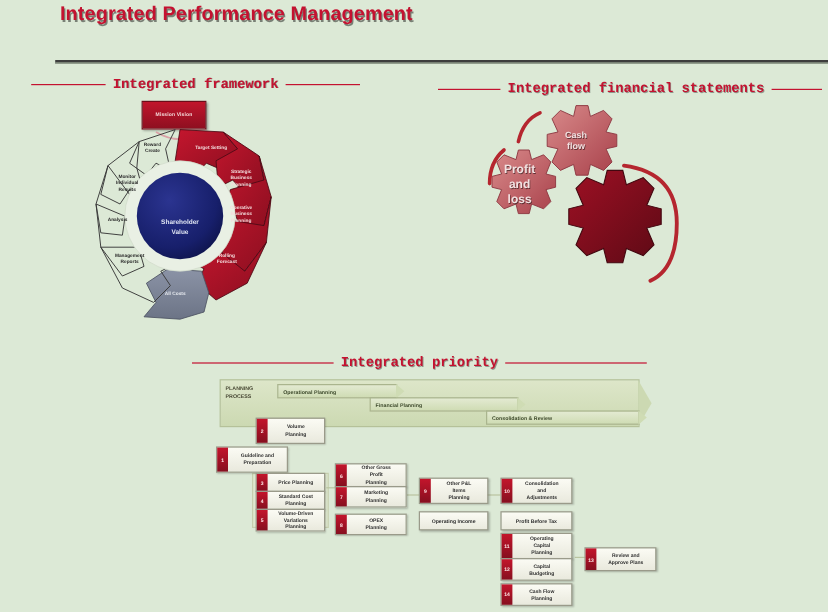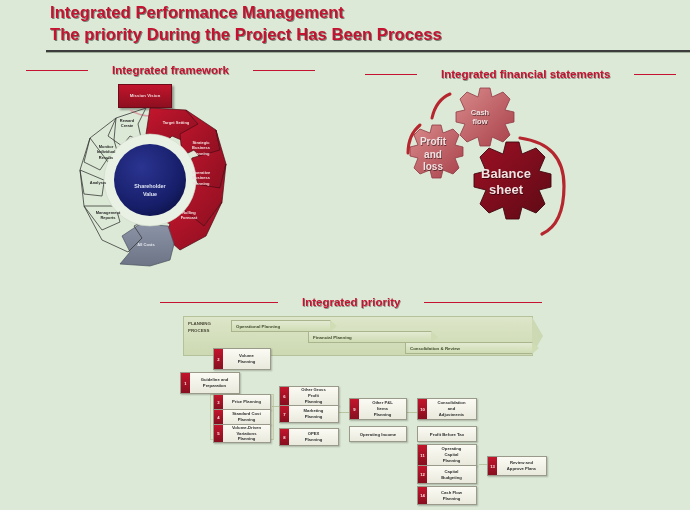--- a/index.html
+++ b/index.html
@@ -25,21 +25,21 @@
   #title1{top:3px;}
   #title2{top:25px;}
   #header-rule{
     position:absolute;left:10px;top:50px;width:672px;height:2px;
     background:#3d3d3d;border-bottom:1px solid #9fae99;
   }
 
   
   .section-cap{
     position:absolute;height:16px;
-    display:flex;align-items:center;gap:24px;
+    display:flex;align-items:center;gap:6px;font-family:Liberation Mono, monospace;
   }
   .cap-rule{height:1px;background:#c41230;flex:0 0 auto;}
   .cap-text{
     color:#c41230;font-weight:bold;font-size:11.5px;white-space:nowrap;
     text-shadow:.7px .7px 0 rgba(0,0,0,.35);
   }
 
   #cap-framework{left:26px;top:62px;}
   #cap-framework .cap-rule:first-child{width:62px;}
   #cap-framework .cap-rule:last-child{width:62px;}
@@ -159,21 +159,20 @@
   }
   .conn{position:absolute;background:#b9c4a0;}
 </style>
 </head>
 <body>
 
 <div class="stage">
 
   <div id="header">
     <div class="title-line" id="title1">Integrated Performance Management</div>
-    <div class="title-line" id="title2">The priority During the Project Has Been Process</div>
     <div id="header-rule"></div>
   </div>
 
   <div class="section-cap" id="cap-framework">
     <div class="cap-rule"></div>
     <div class="cap-text">Integrated framework</div>
     <div class="cap-rule"></div>
   </div>
 
   <div class="section-cap" id="cap-financial">
@@ -287,22 +286,20 @@
       <path d="M58,14 q-14,6 -18,24" fill="none" stroke="#b5262f" stroke-width="3" stroke-linecap="round"></path>
       <path d="M28,45 q-12,10 -12,28" fill="none" stroke="#b5262f" stroke-width="3" stroke-linecap="round"></path>
       <path d="M128,58 q44,6 44,48 q0,38 -22,48" fill="none" stroke="#b5262f" stroke-width="3.2" stroke-linecap="round"></path>
     </svg>
 
     <div class="gear-lbl" id="lbl-cash">Cash
 flow</div>
     <div class="gear-lbl" id="lbl-pl">Profit
 and
 loss</div>
-    <div class="gear-lbl" id="lbl-balance">Balance
-sheet</div>
   </div>
 
   <div id="processes">
 
     <div class="pp-band">
       <div id="pp-label">PLANNING
 PROCESS</div>
     </div>
     <div class="pp-chev" id="chev1">
       <span>Operational Planning</span>

